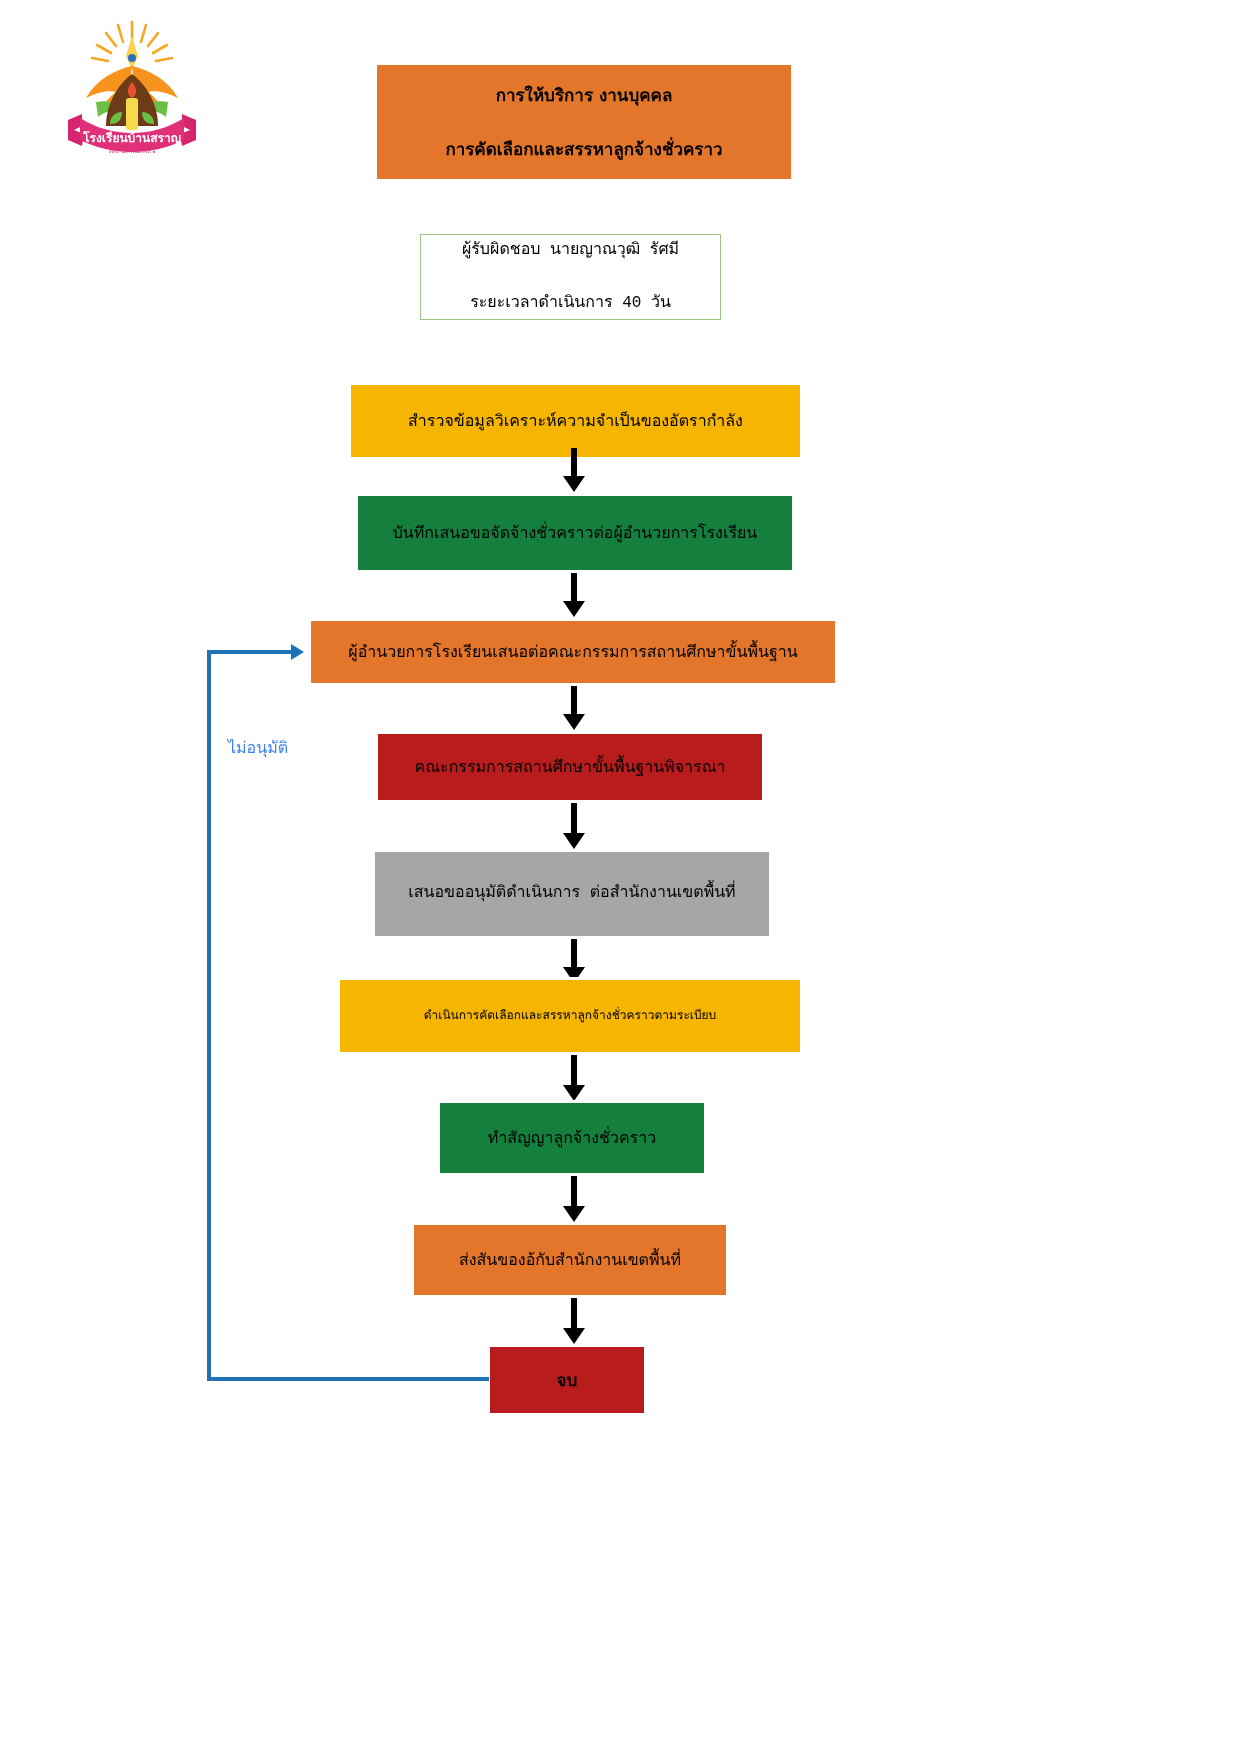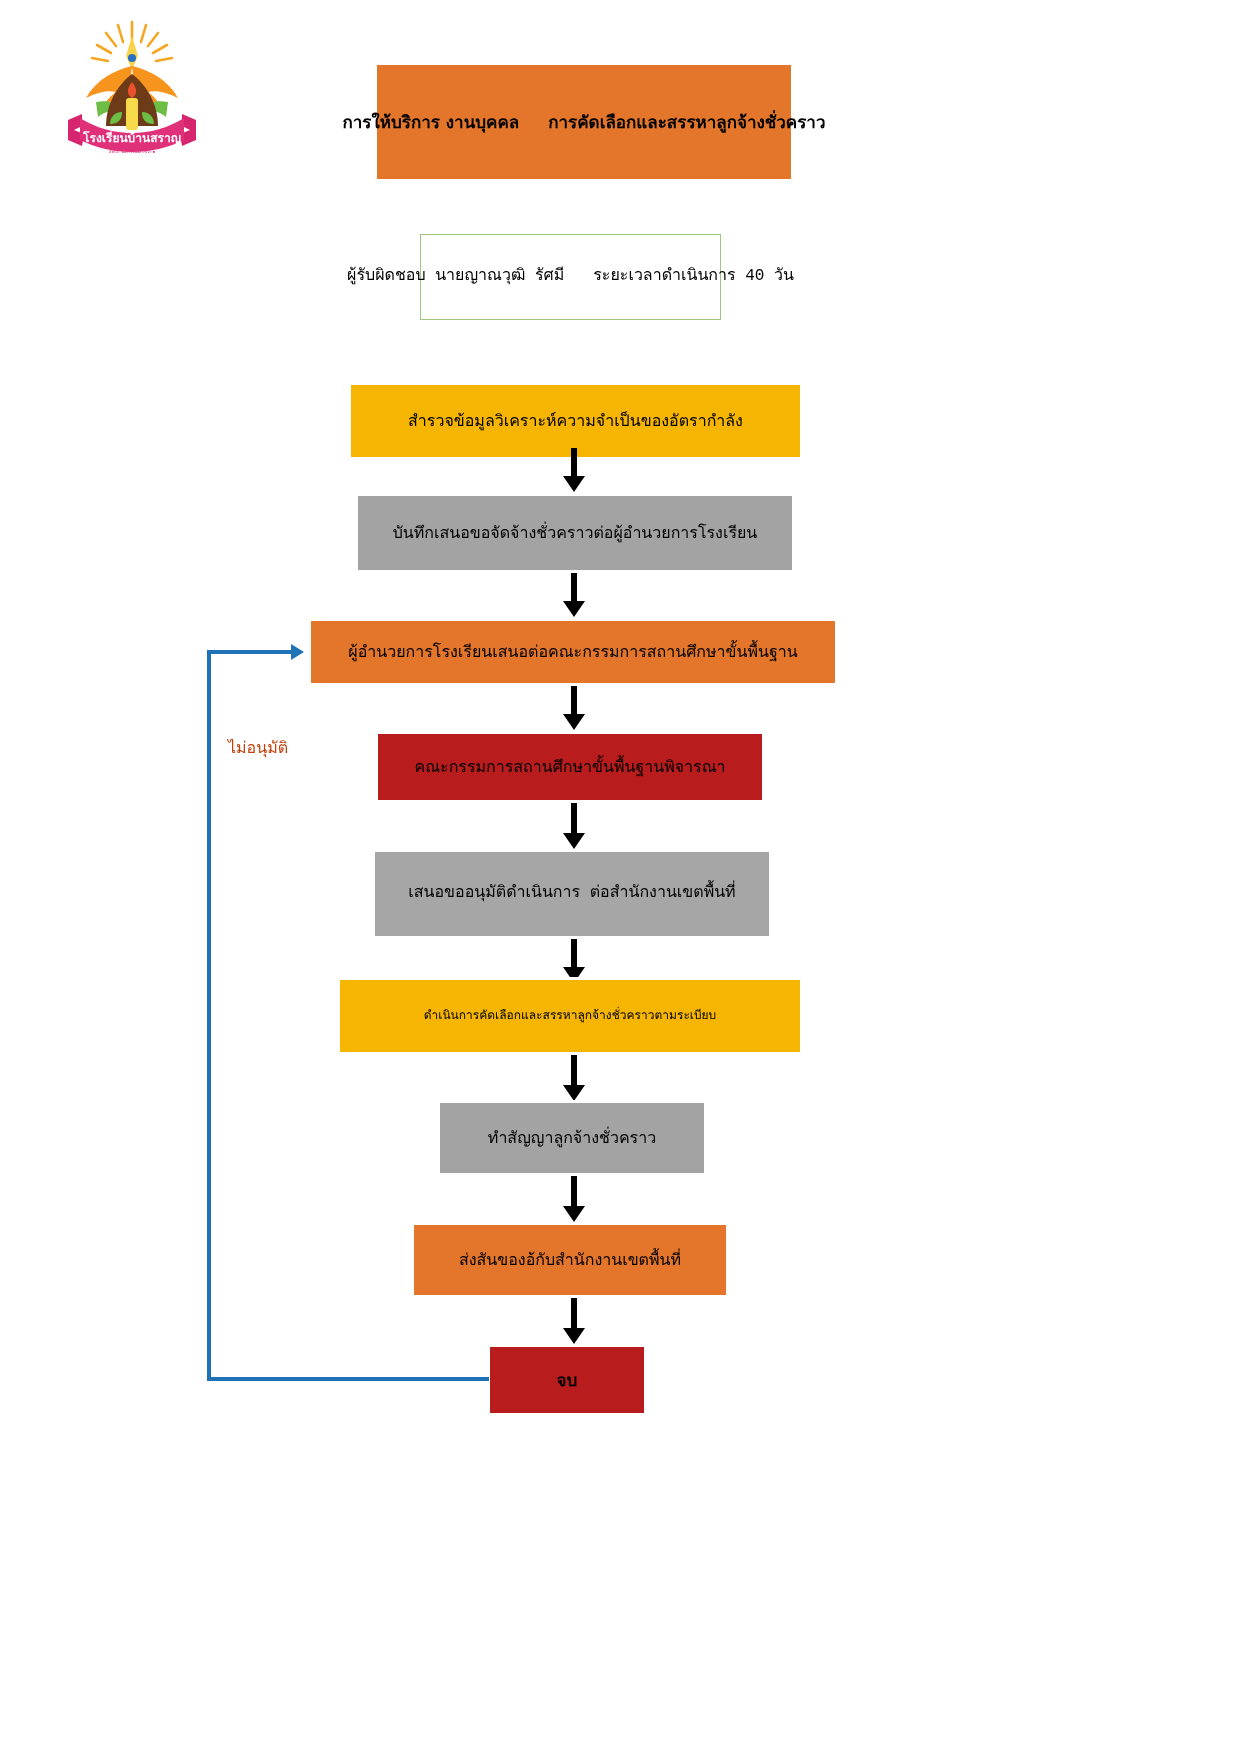--- a/index.html
+++ b/index.html
@@ -37,35 +37,35 @@
     text-align: center;
     color: #000000;
     line-height: 1.45;
   }
   .node .inner {
     box-sizing: border-box;
     width: 100%;
     height: 100%;
     border: 3px solid #ffffff;
     display: flex;
-    flex-direction: row;
+    flex-direction: column;
     align-items: center;
     justify-content: center;
     padding: 2px 10px;
     gap: 29px;
   }
   .node .inner .line {
     display: block;
     white-space: nowrap;
   }
 
   
   .c-orange { background: #E3762B; }
   .c-yellow { background: #F5B500; }
-  .c-blue   { background: #a3a3a3; }
+  .c-blue   { background: #15803d; }
   .c-green  { background: #b91c1c; text-align: center; }
   .c-gray   { background: #A6A6A6; }
 
   
   .node.c-outline-green {
     background: #70AD47;
     font-family: Liberation Mono, monospace;
   }
   .node.c-outline-green .inner {
     background: #ffffff;
@@ -96,21 +96,21 @@
   .fb-head {
     position: absolute;
     width: 0;
     height: 0;
     border-top: 8px solid transparent;
     border-bottom: 8px solid transparent;
     border-left: 13px solid #1F72B5;
   }
   .fb-label {
     position: absolute;
-    color: #c2410c;
+    color: #3b82f6;
     white-space: nowrap;
   }
 </style>
 </head>
 <body>
 
 <div id="page">
 
   <div id="logo">
     <svg viewBox="0 0 160 152" width="160" height="152" aria-hidden="true">

